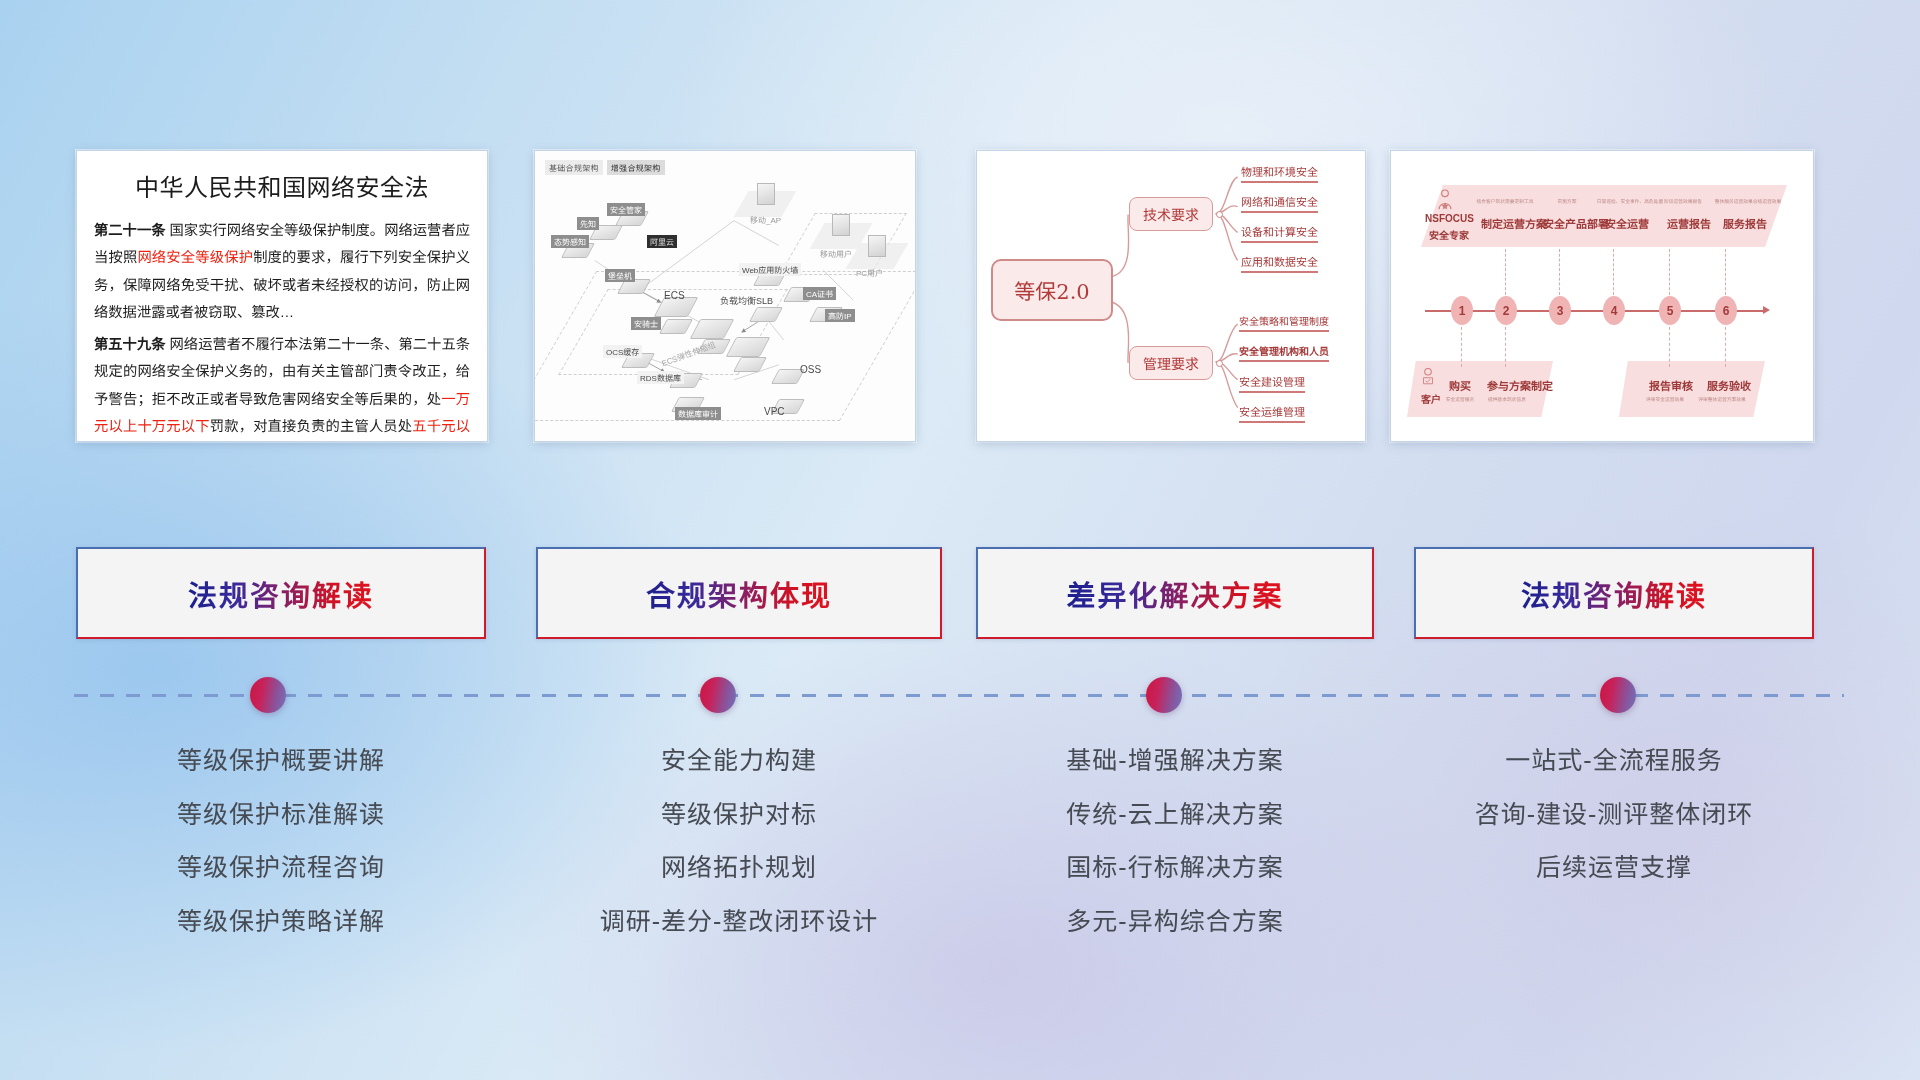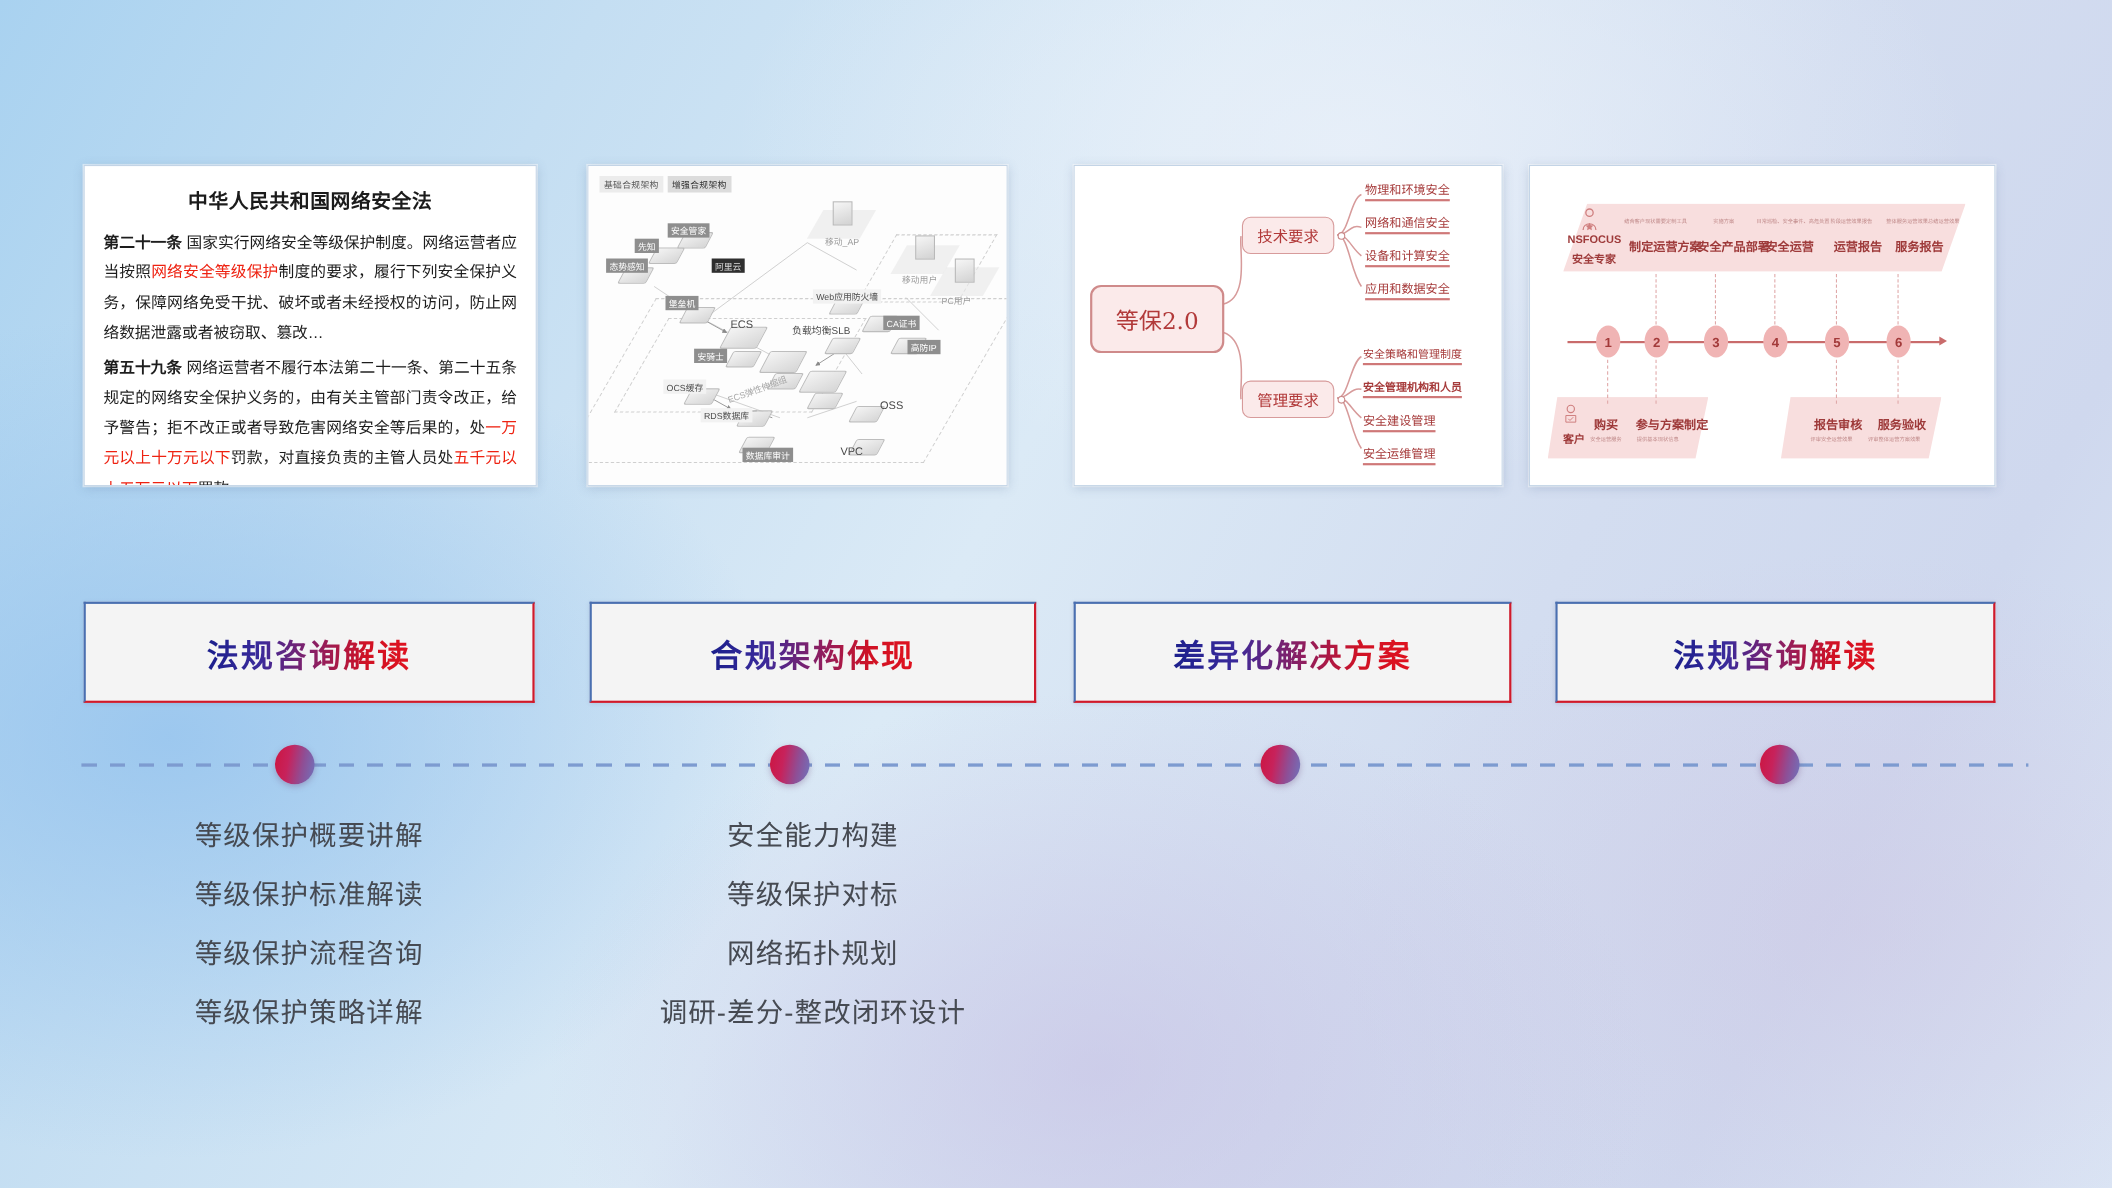--- a/index.html
+++ b/index.html
@@ -42,22 +42,22 @@
     overflow: hidden;
   }
   .card-1 { left: 76px;   width: 412px; }
   .card-2 { left: 534px;  width: 382px; }
   .card-3 { left: 976px;  width: 390px; }
   .card-4 { left: 1390px; width: 424px; }
 
   
   .law-title {
     text-align: center;
-    font-size: 18px;
-    font-weight: bold;
+    font-size: 24px;
+    font-weight: normal;
     color: #1b1b1b;
     margin-top: 17px;
     letter-spacing: 0.5px;
   }
   .law-body {
     margin: 14px 17px 0 17px;
     font-size: 14.3px;
     line-height: 1.92;
     color: #1d1d1d;
     text-align: justify;
@@ -506,16 +506,27 @@
       <span class="list-item">等级保护策略详解</span>
     </div>
 
     <div class="list-col lc-2">
       <span class="list-item">安全能力构建</span>
       <span class="list-item">等级保护对标</span>
       <span class="list-item">网络拓扑规划</span>
       <span class="list-item">调研-差分-整改闭环设计</span>
     </div>
 
-
+    <div class="list-col lc-3">
+      <span class="list-item">基础-增强解决方案</span>
+      <span class="list-item">传统-云上解决方案</span>
+      <span class="list-item">国标-行标解决方案</span>
+      <span class="list-item">多元-异构综合方案</span>
+    </div>
+
+    <div class="list-col lc-4">
+      <span class="list-item">一站式-全流程服务</span>
+      <span class="list-item">咨询-建设-测评整体闭环</span>
+      <span class="list-item">后续运营支撑</span>
+    </div>
   </div>
 
 </div>
 
 </body></html>

